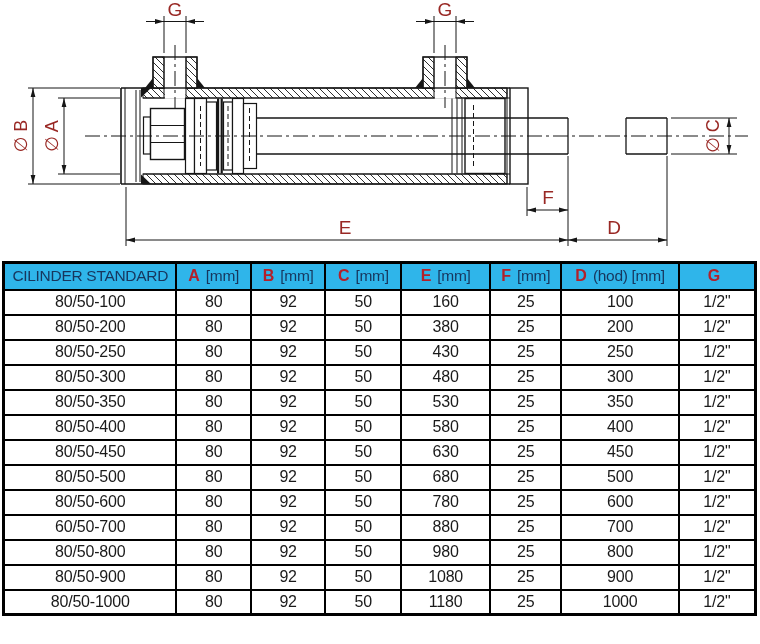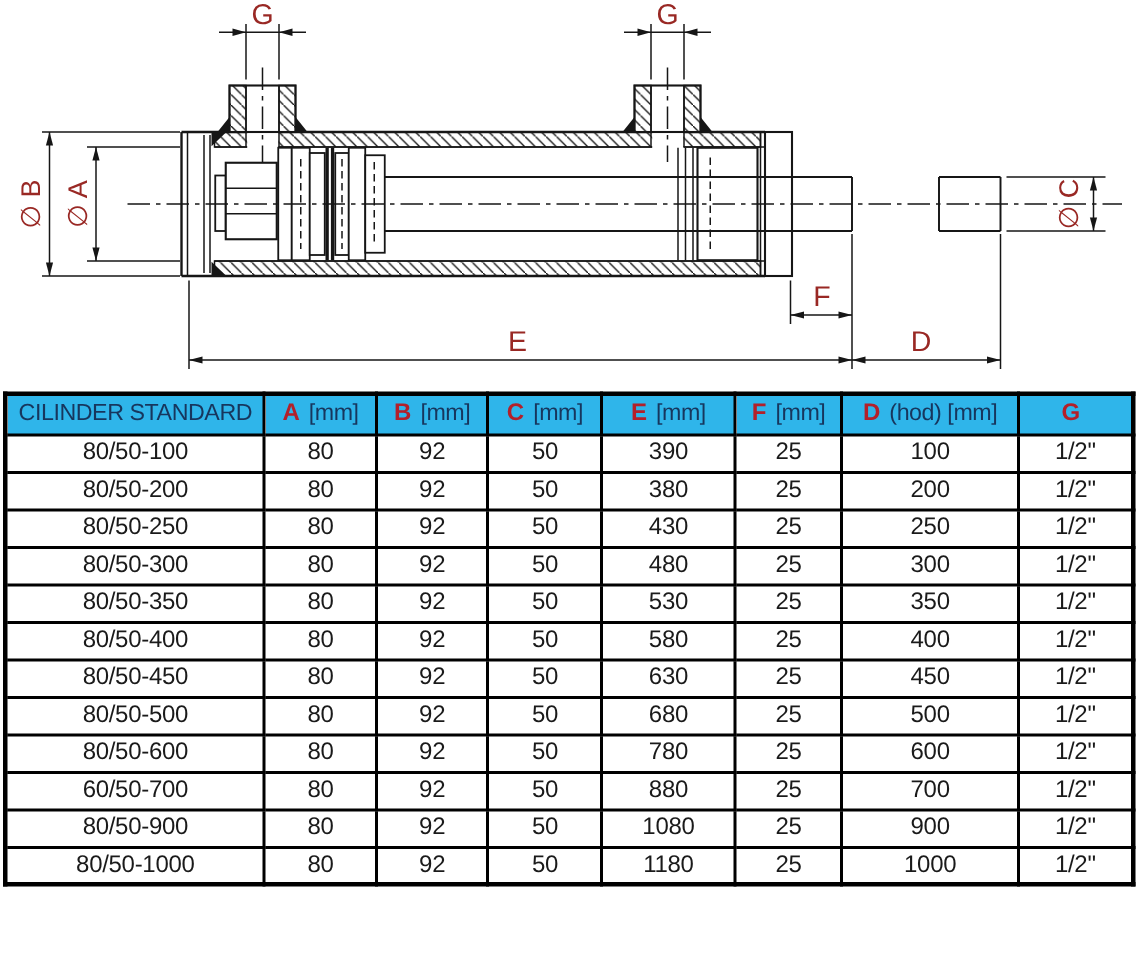--- a/index.html
+++ b/index.html
@@ -217,21 +217,21 @@
         <th><span class="hk">D</span><span class="hr">(hod)  [mm]</span></th>
         <th><span class="hk">G</span></th>
       </tr>
   </thead>
   <tbody>
       <tr>
         <td class="model">80/50-100</td>
         <td>80</td>
         <td>92</td>
         <td>50</td>
-        <td>390</td>
+        <td>160</td>
         <td>25</td>
         <td>100</td>
         <td>1/2"</td>
       </tr>
       <tr>
         <td class="model">80/50-200</td>
         <td>80</td>
         <td>92</td>
         <td>50</td>
         <td>380</td>
@@ -310,20 +310,30 @@
         <td>1/2"</td>
       </tr>
       <tr>
         <td class="model">60/50-700</td>
         <td>80</td>
         <td>92</td>
         <td>50</td>
         <td>880</td>
         <td>25</td>
         <td>700</td>
+        <td>1/2"</td>
+      </tr>
+      <tr>
+        <td class="model">80/50-800</td>
+        <td>80</td>
+        <td>92</td>
+        <td>50</td>
+        <td>980</td>
+        <td>25</td>
+        <td>800</td>
         <td>1/2"</td>
       </tr>
       <tr>
         <td class="model">80/50-900</td>
         <td>80</td>
         <td>92</td>
         <td>50</td>
         <td>1080</td>
         <td>25</td>
         <td>900</td>

